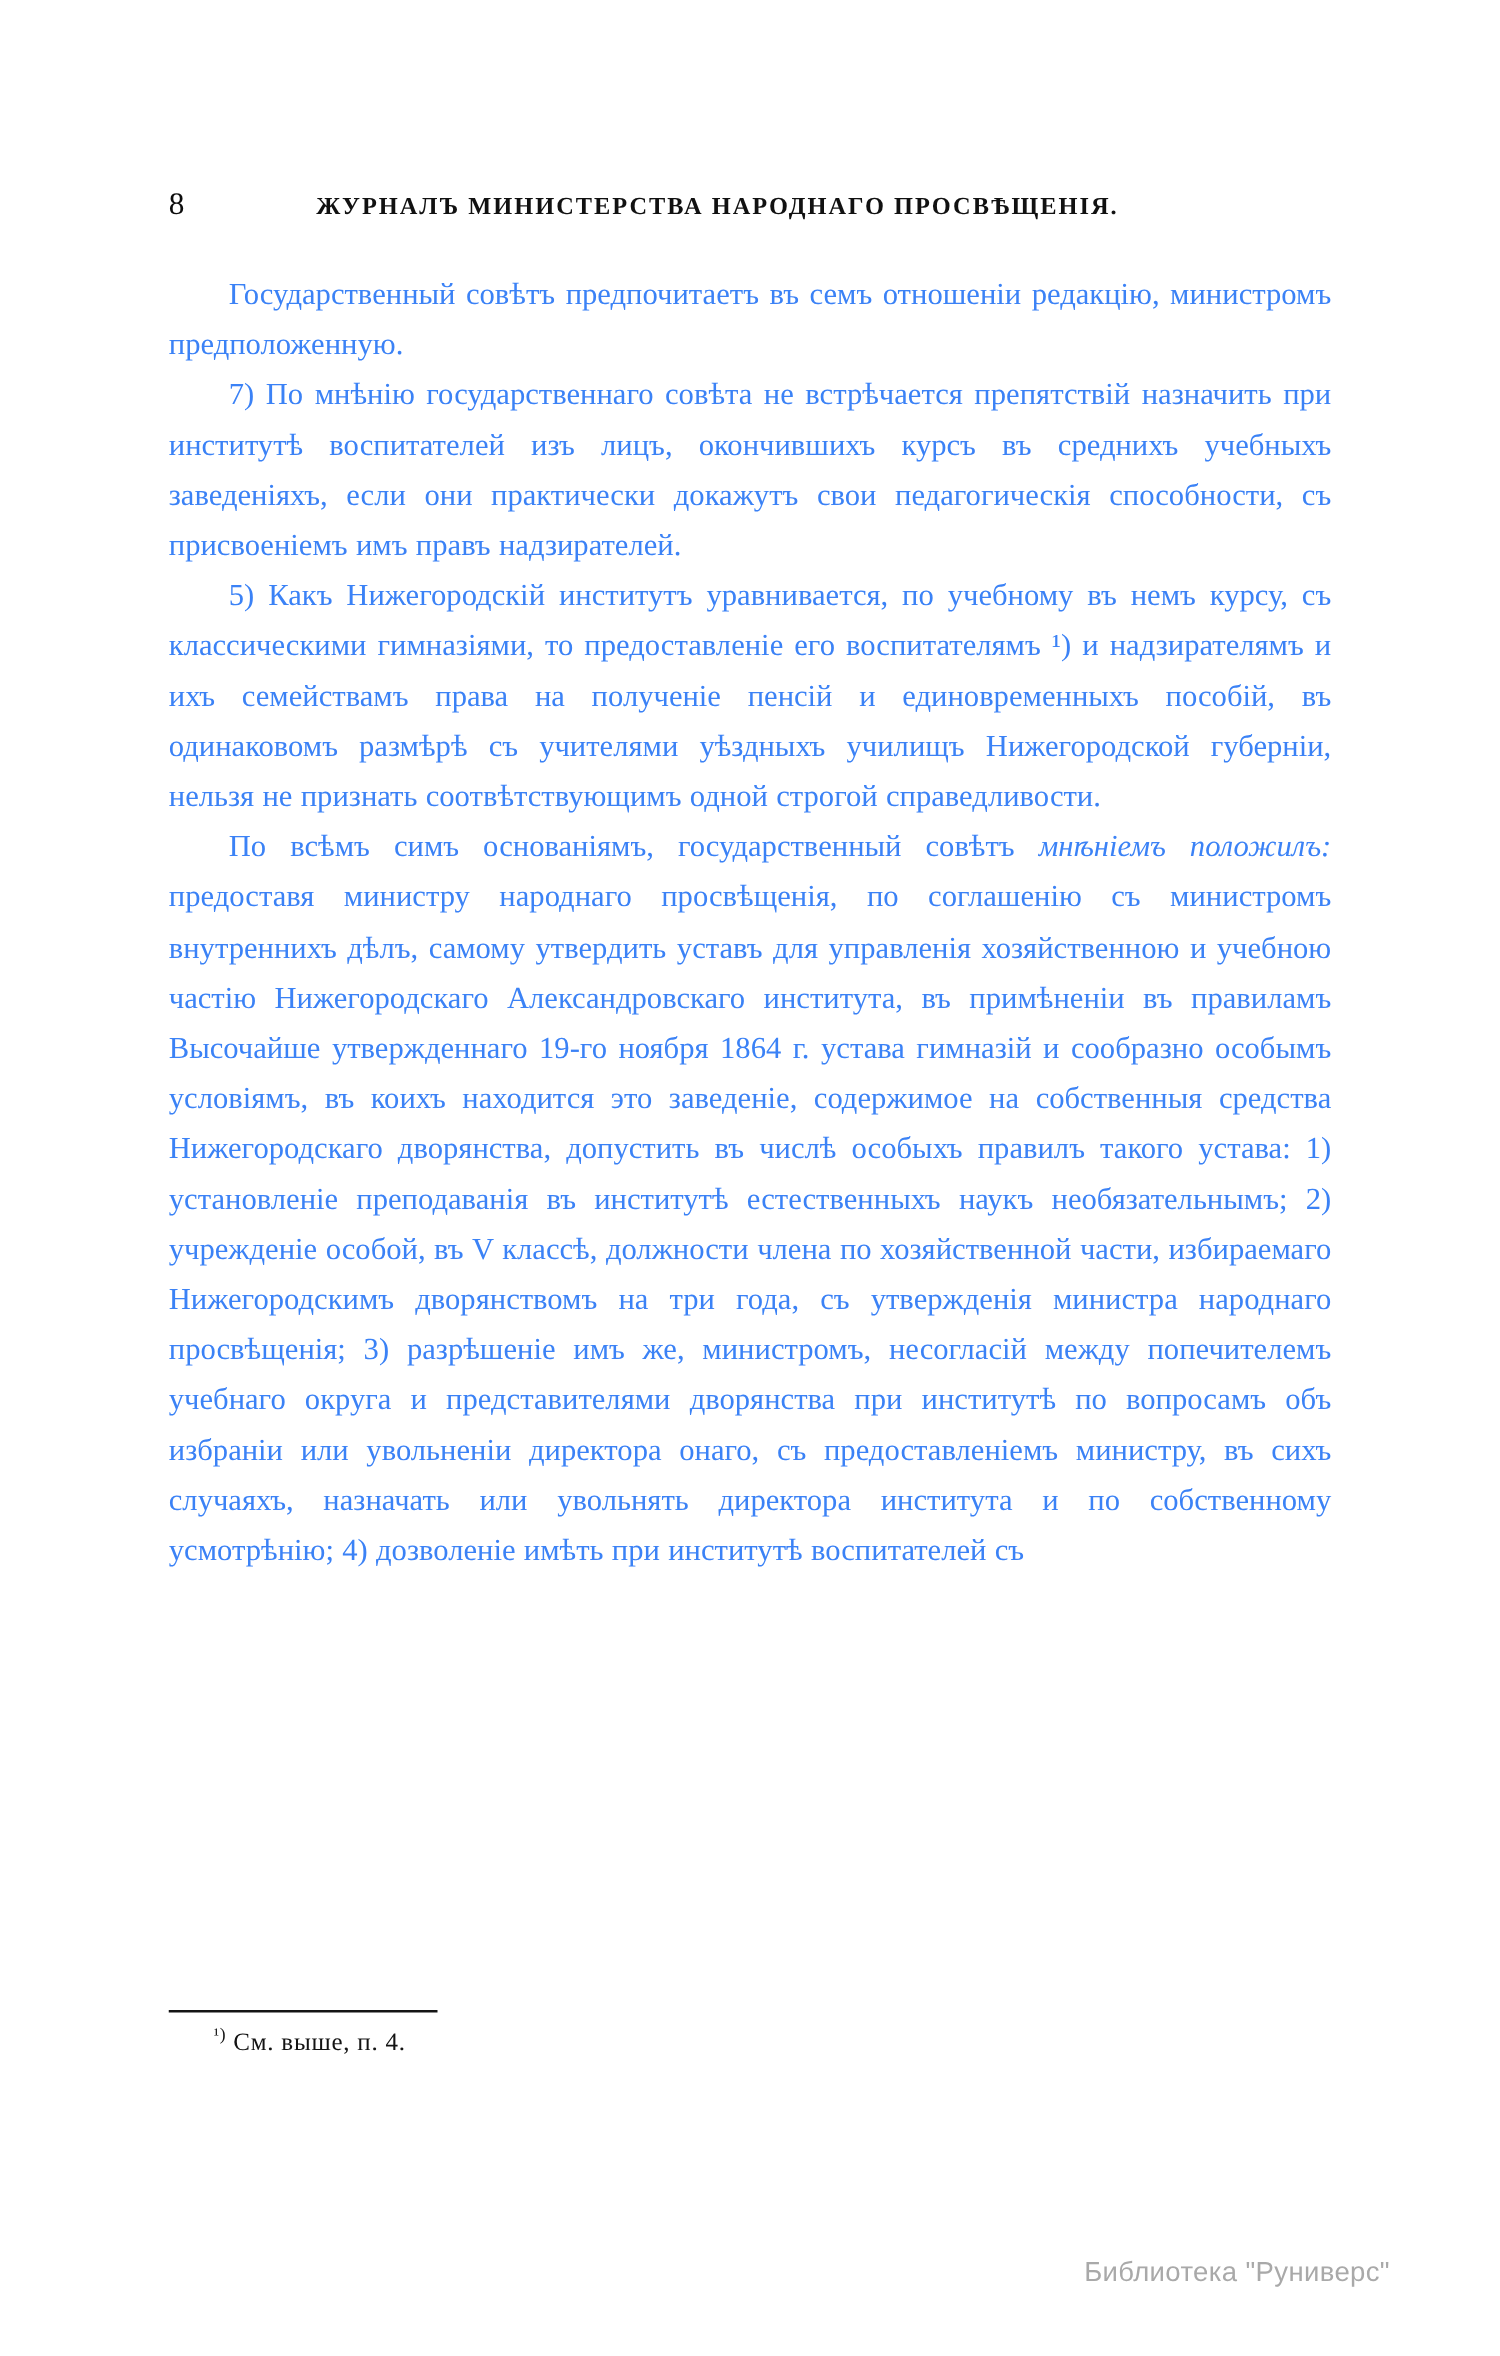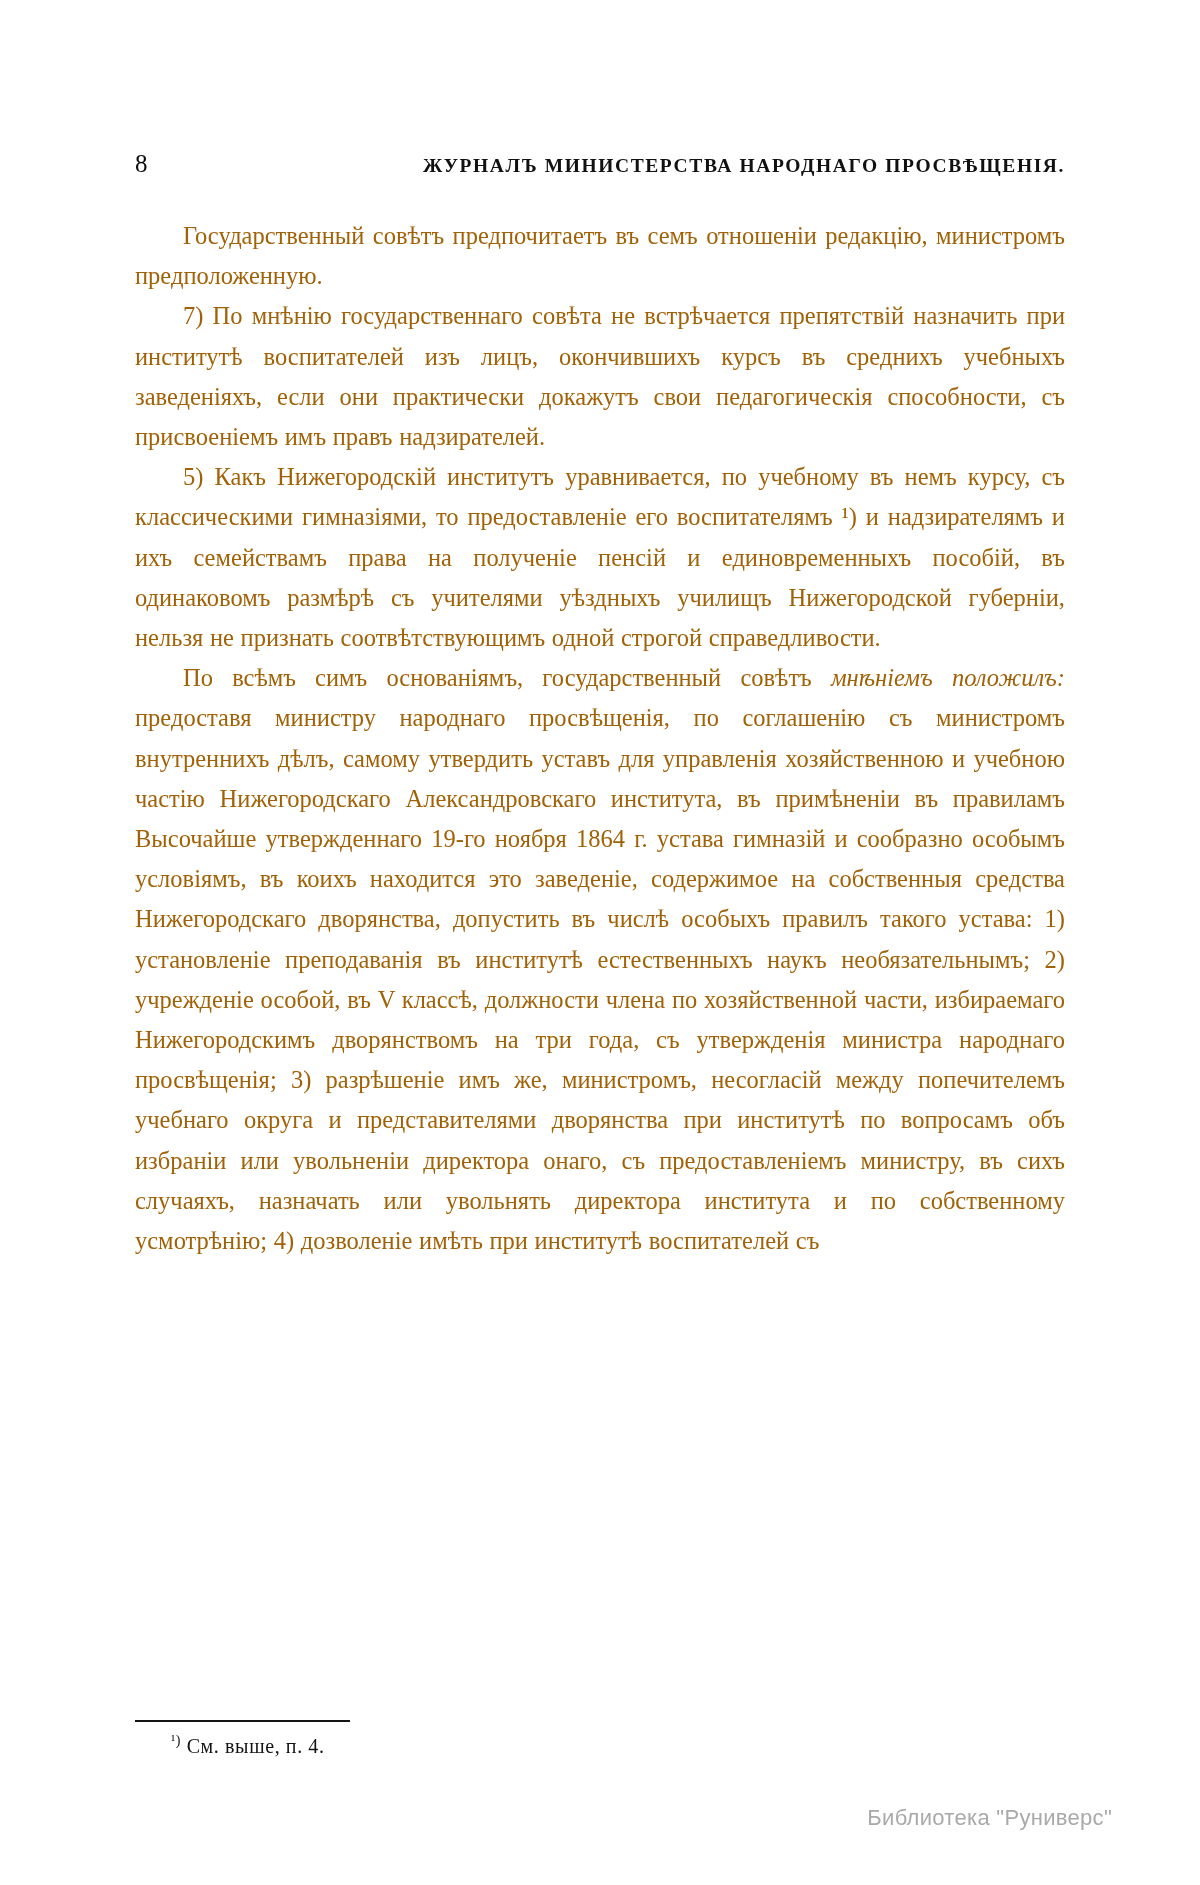--- a/index.html
+++ b/index.html
@@ -39,42 +39,42 @@
     font-weight: normal;
     width: 110px;
     letter-spacing: 0.5px;
   }
   .runhead-title {
     font-size: 19.5px;
     letter-spacing: 1.6px;
     font-weight: bold;
     text-transform: uppercase;
     flex: 1;
-    text-align: right;
+    text-align: left;
     padding-left: 8px;
     color: #111;
   }
   
   p.para {
     margin: 0 0 0 0;
     font-size: 24.5px;
     line-height: 40.2px;
     text-align: justify;
     text-justify: inter-word;
     text-indent: 48px;
     word-spacing: 0.5px;
-    color: #a16207;
+    color: #3b82f6;
   }
   em.ital {
   }
   
   .footnote-area {
     position: absolute;
     left: 135px;
-    top: 1720px;
+    top: 1608px;
     width: 930px;
   }
   .fn-rule {
     width: 215px;
     height: 2px;
     background: #141414;
     margin: 0 0 10px 0;
   }
   .fn-text {
     font-size: 20px;

